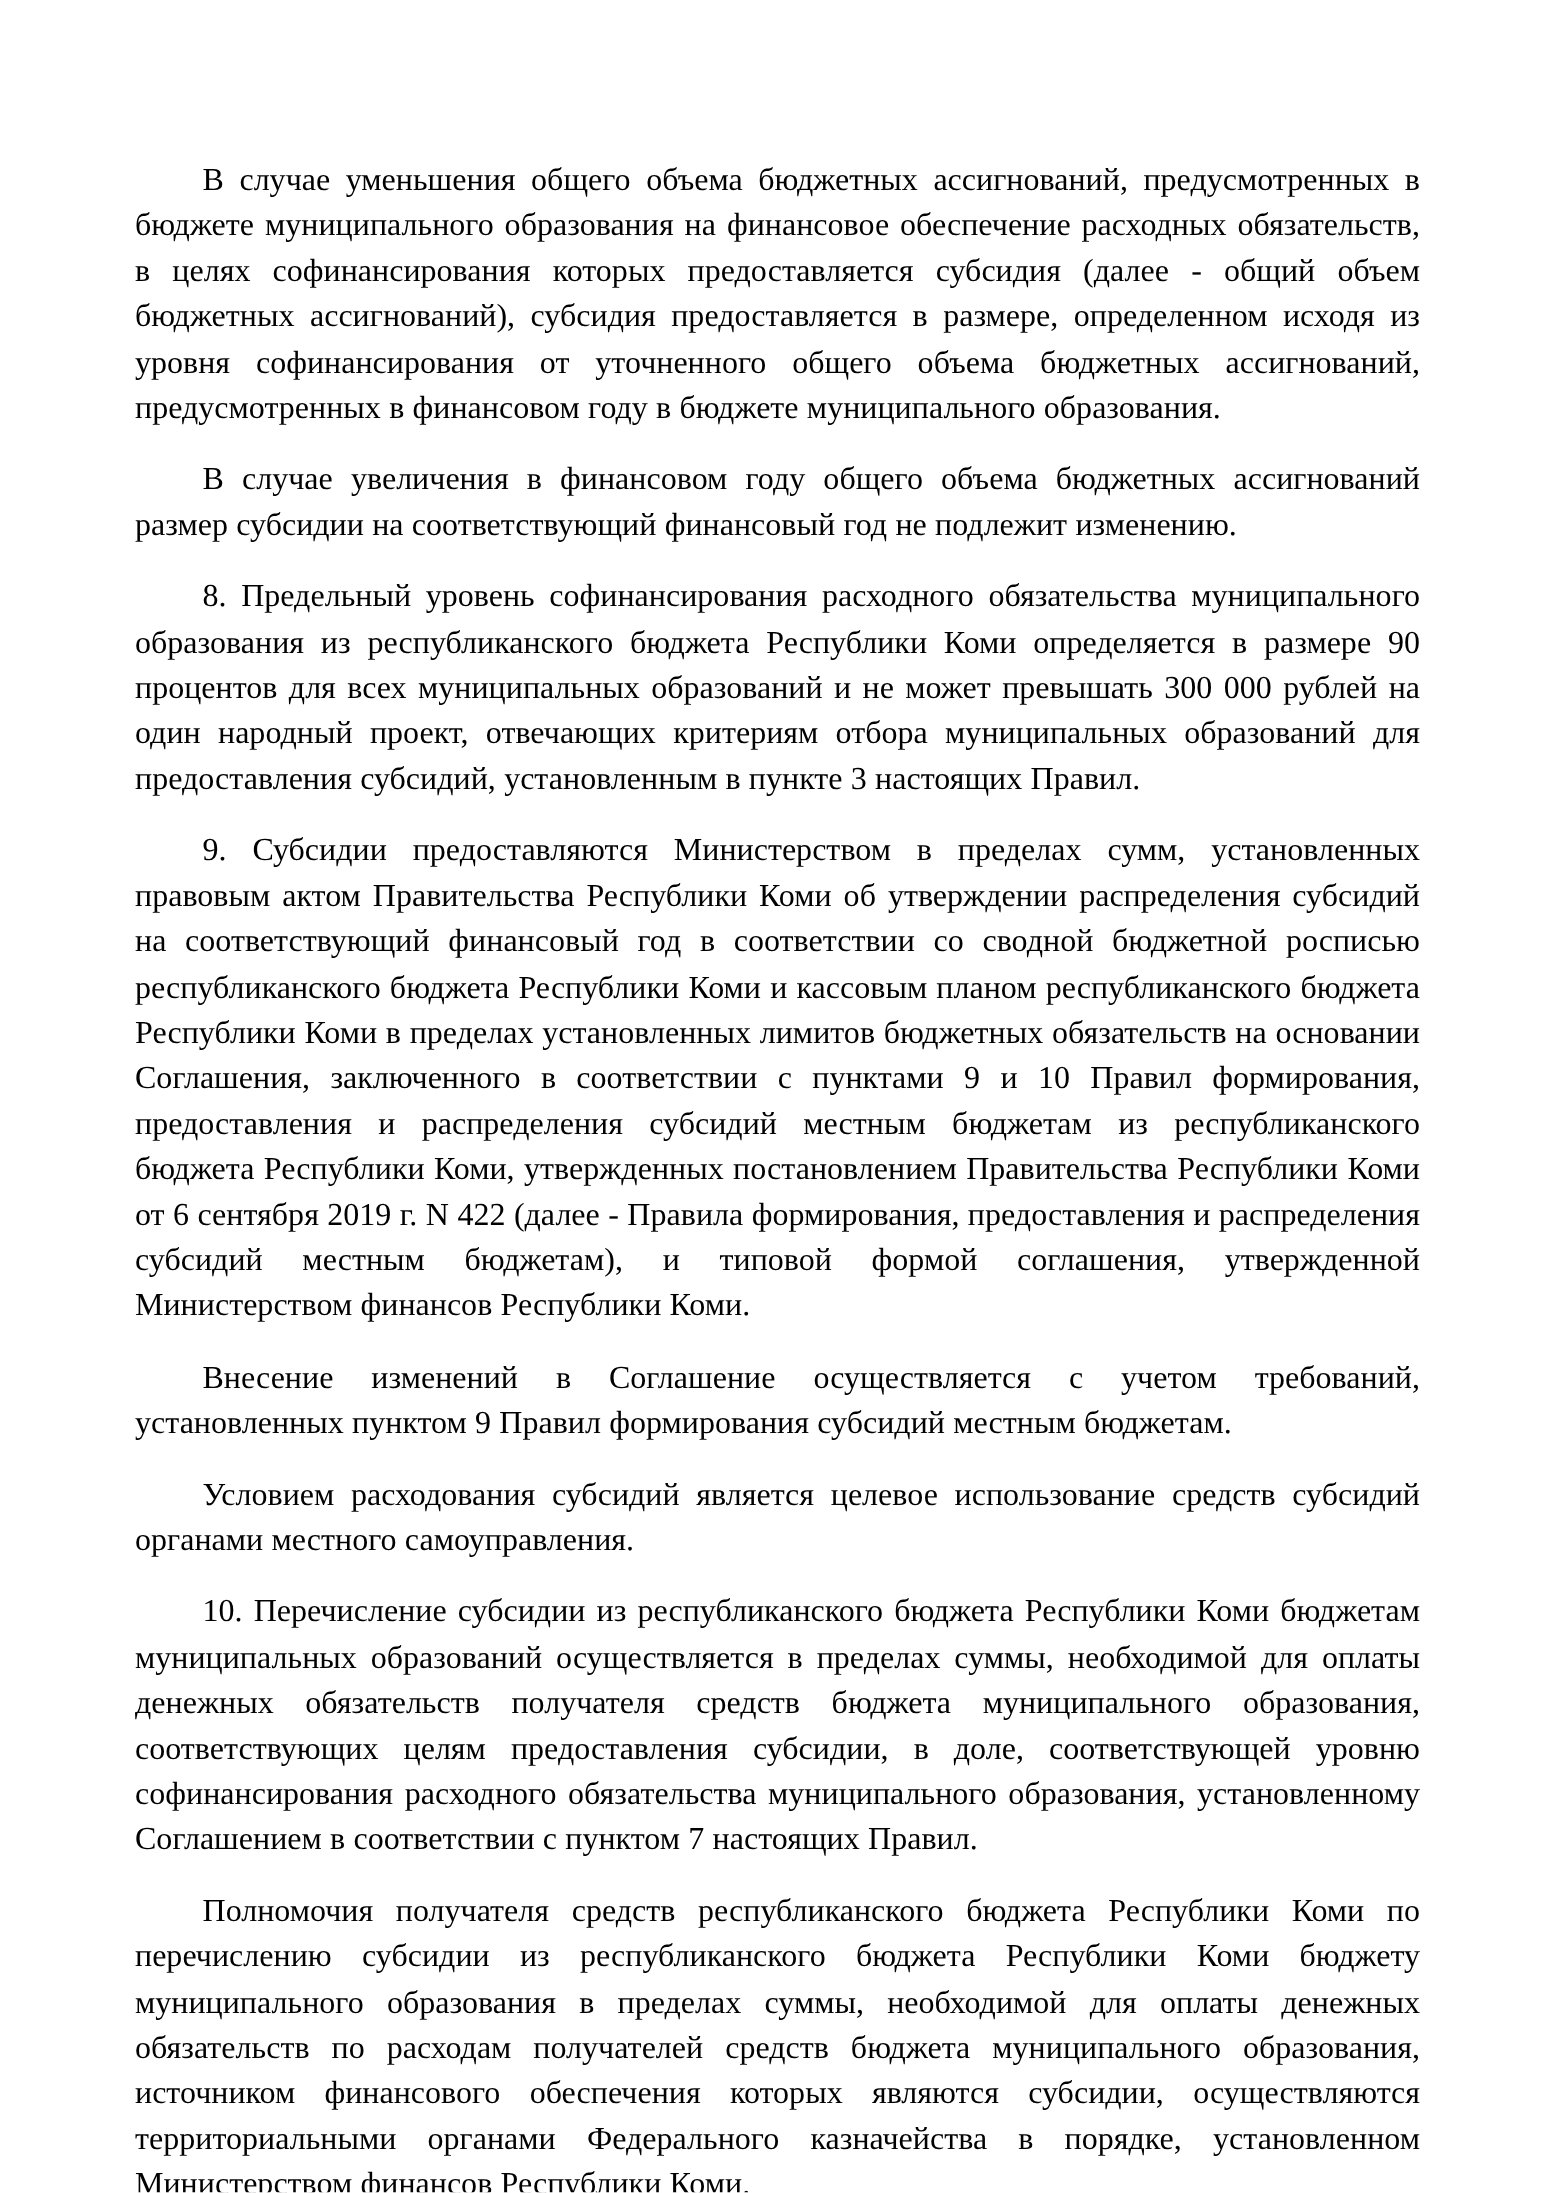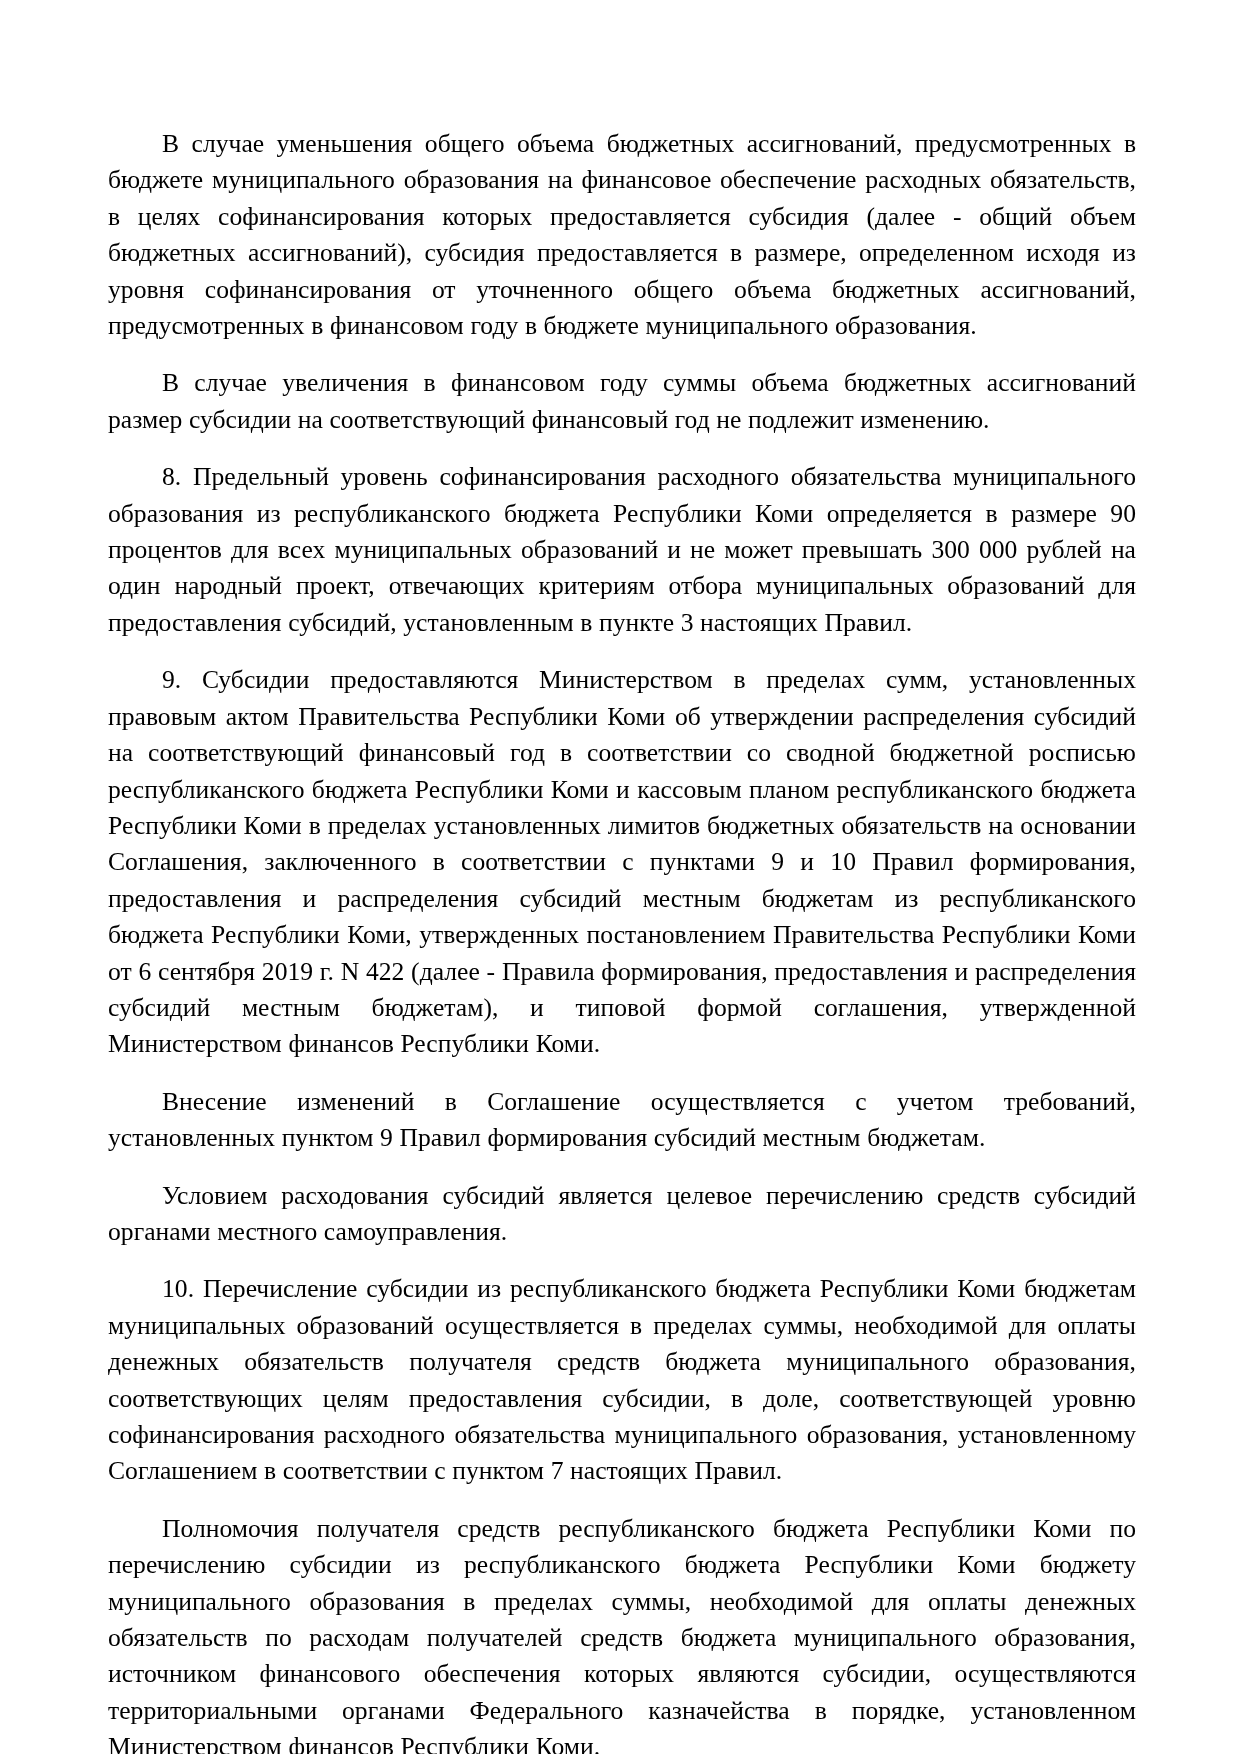--- a/index.html
+++ b/index.html
@@ -45,28 +45,28 @@
   }
 </style>
 </head>
 <body>
 
 <div class="page">
   <div class="content">
 
     <p class="para">В случае уменьшения общего объема бюджетных ассигнований, предусмотренных в бюджете муниципального образования на финансовое обеспечение расходных обязательств, в целях софинансирования которых предоставляется субсидия (далее - общий объем бюджетных ассигнований), субсидия предоставляется в размере, определенном исходя из уровня софинансирования от уточненного общего объема бюджетных ассигнований, предусмотренных в финансовом году в бюджете муниципального образования.</p>
 
-    <p class="para">В случае увеличения в финансовом году суммы объема бюджетных ассигнований размер субсидии на соответствующий финансовый год не подлежит изменению.</p>
+    <p class="para">В случае увеличения в финансовом году общего объема бюджетных ассигнований размер субсидии на соответствующий финансовый год не подлежит изменению.</p>
 
     <p class="para">8. Предельный уровень софинансирования расходного обязательства муниципального образования из республиканского бюджета Республики Коми определяется в размере 90 процентов для всех муниципальных образований и не может превышать 300 000 рублей на один народный проект, отвечающих критериям отбора муниципальных образований для предоставления субсидий, установленным в пункте 3 настоящих Правил.</p>
 
     <p class="para">9. Субсидии предоставляются Министерством в пределах сумм, установленных правовым актом Правительства Республики Коми об утверждении распределения субсидий на соответствующий финансовый год в соответствии со сводной бюджетной росписью республиканского бюджета Республики Коми и кассовым планом республиканского бюджета Республики Коми в пределах установленных лимитов бюджетных обязательств на основании Соглашения, заключенного в соответствии с пунктами 9 и 10 Правил формирования, предоставления и распределения субсидий местным бюджетам из республиканского бюджета Республики Коми, утвержденных постановлением Правительства Республики Коми от 6 сентября 2019 г. N 422 (далее - Правила формирования, предоставления и распределения субсидий местным бюджетам), и типовой формой соглашения, утвержденной Министерством финансов Республики Коми.</p>
 
     <p class="para">Внесение изменений в Соглашение осуществляется с учетом требований, установленных пунктом 9 Правил формирования субсидий местным бюджетам.</p>
 
-    <p class="para">Условием расходования субсидий является целевое перечислению средств субсидий органами местного самоуправления.</p>
+    <p class="para">Условием расходования субсидий является целевое использование средств субсидий органами местного самоуправления.</p>
 
     <p class="para">10. Перечисление субсидии из республиканского бюджета Республики Коми бюджетам муниципальных образований осуществляется в пределах суммы, необходимой для оплаты денежных обязательств получателя средств бюджета муниципального образования, соответствующих целям предоставления субсидии, в доле, соответствующей уровню софинансирования расходного обязательства муниципального образования, установленному Соглашением в соответствии с пунктом 7 настоящих Правил.</p>
 
     <p class="para">Полномочия получателя средств республиканского бюджета Республики Коми по перечислению субсидии из республиканского бюджета Республики Коми бюджету муниципального образования в пределах суммы, необходимой для оплаты денежных обязательств по расходам получателей средств бюджета муниципального образования, источником финансового обеспечения которых являются субсидии, осуществляются территориальными органами Федерального казначейства в порядке, установленном Министерством финансов Республики Коми.</p>
 
   </div>
 </div>
 
 </body></html>

